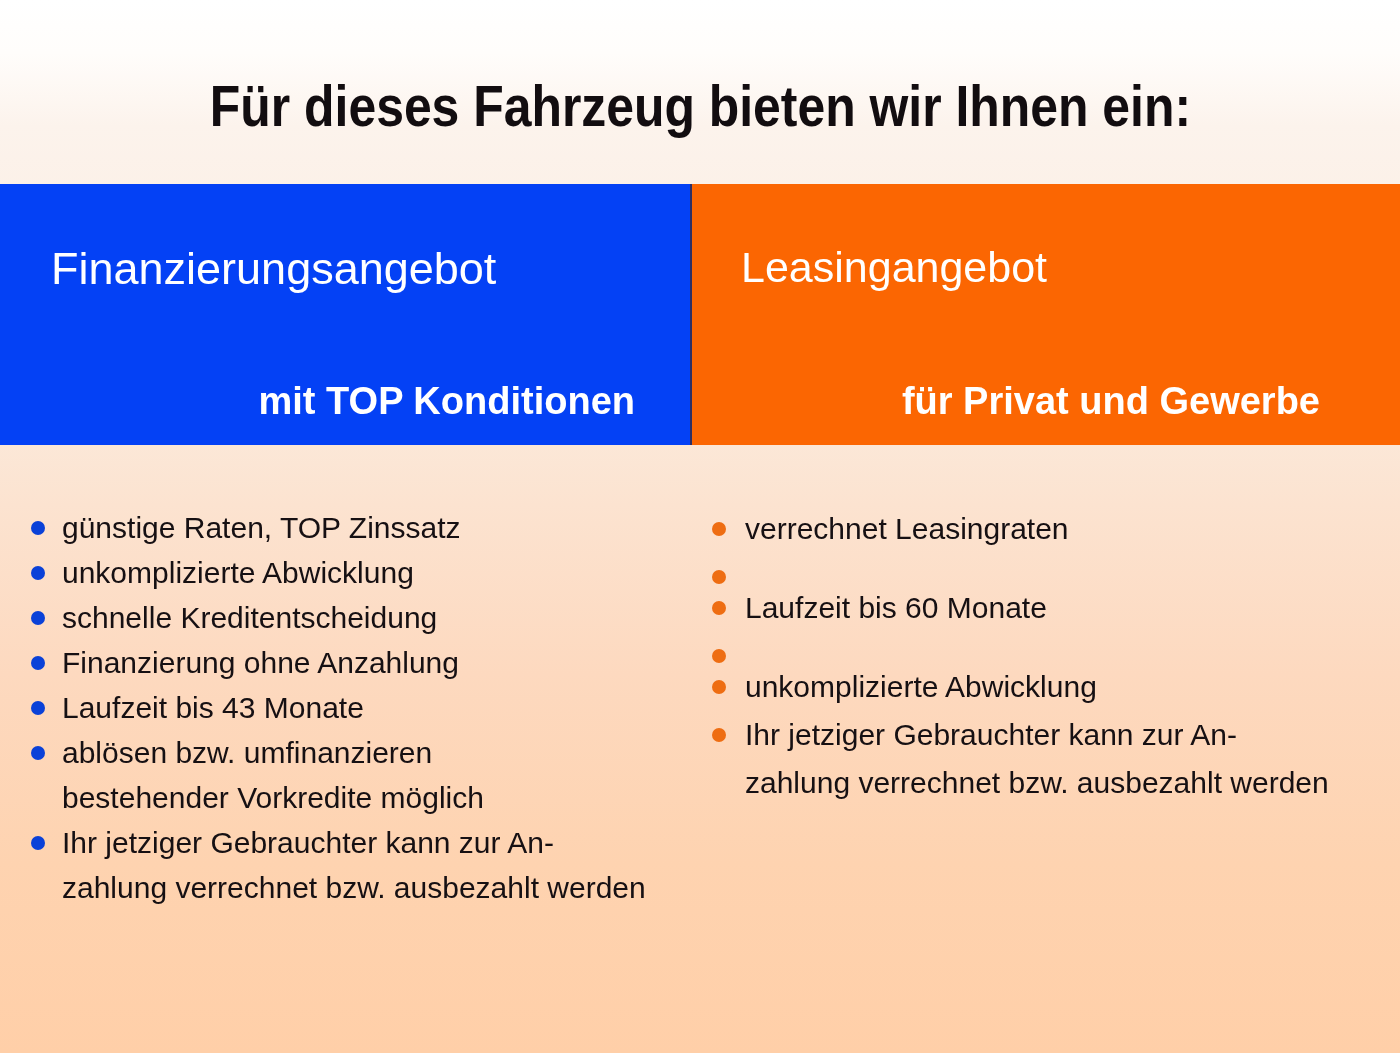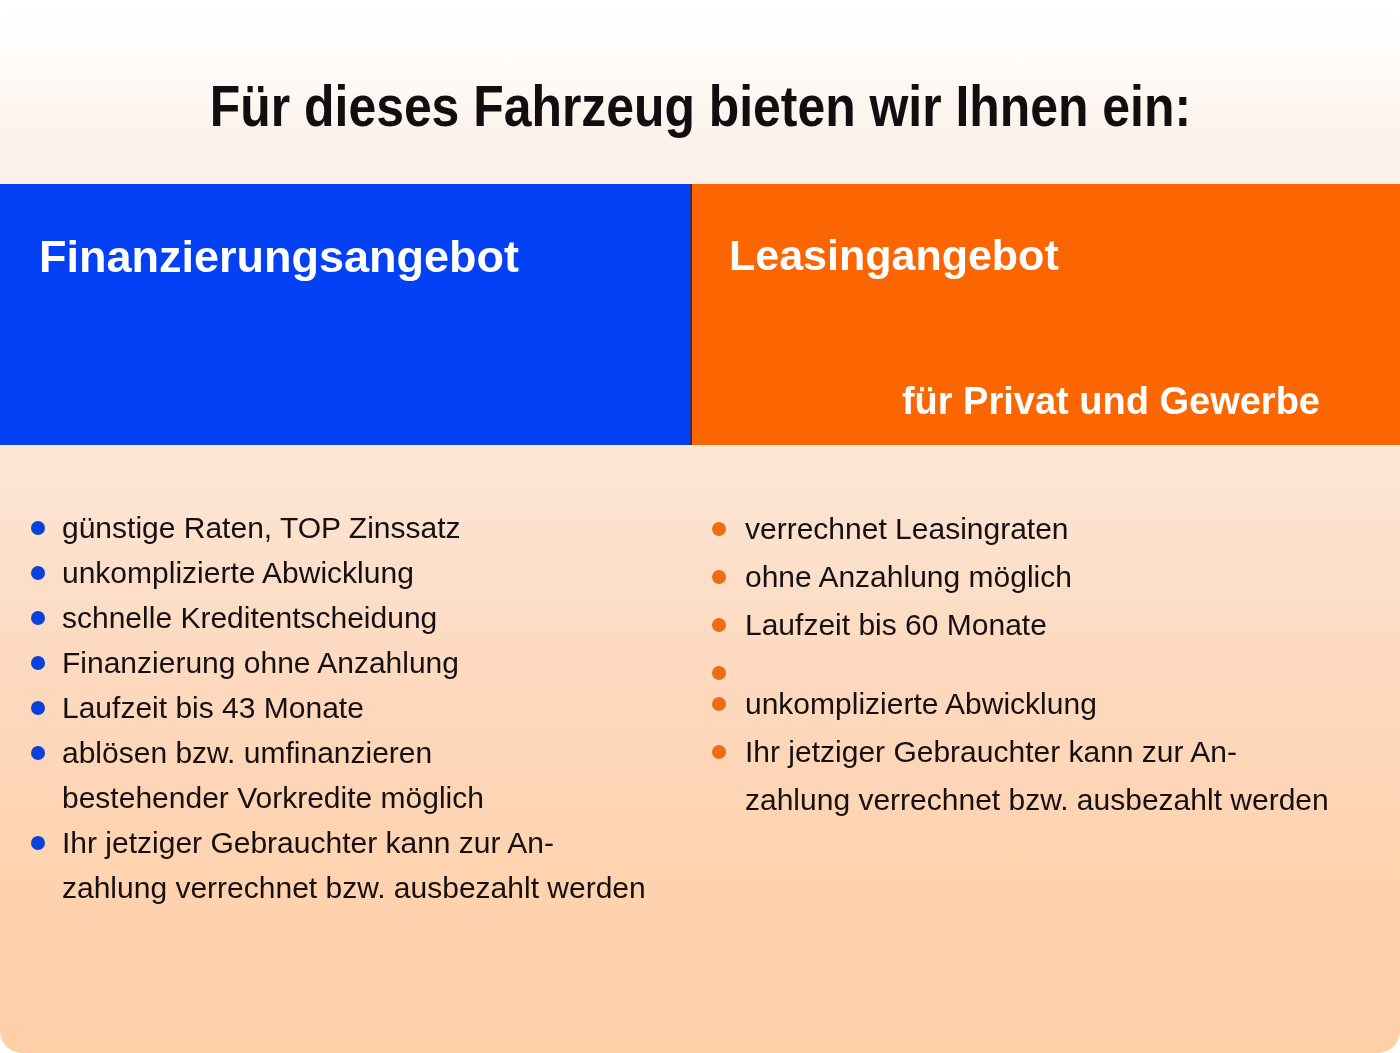--- a/index.html
+++ b/index.html
@@ -18,21 +18,20 @@
     height: 1053px;
     background: linear-gradient(180deg,
       #ffffff 0%,
       #fffdfb 5%,
       #fcf3ec 12%,
       #fbe9da 40%,
       #fce3d0 48%,
       #fdd9bf 64%,
       #fed3b0 82%,
       #ffcfa8 100%);
-    border-radius: 22px;
   }
 
   
   .headline {
     margin: 0;
     padding-top: 74px;
     height: 110px;
     text-align: center;
     font-size: 58px;
     font-weight: bold;
@@ -61,23 +60,23 @@
   .bar-blue {
     width: 690px;
     background: #0441f5;
   }
   .bar-orange {
     flex: 1;
     background: #fb6602;
     border-left: 2px solid #2e2f63;
   }
   .bar h2 {
-    margin: 4px;
+    margin: 16px;
     color: #ffffff;
-    font-weight: bold;
+    font-weight: normal;
     line-height: 1.1;
   }
   .bar-blue h2 {
     padding: 44px 0 0 35px;
     font-size: 45px;
   }
   .bar-orange h2 {
     padding: 44px 0 0 33px;
     font-size: 43px;
   }
@@ -135,20 +134,21 @@
 <body>
 
 <div class="page">
 
   <h1 class="headline"><span class="condense">Für dieses Fahrzeug bieten wir Ihnen ein:</span></h1>
 
   <div class="bars">
 
     <div class="bar bar-blue">
       <h2>Finanzierungsangebot</h2>
+      <div class="tagline">mit TOP Konditionen</div>
     </div>
 
     <div class="bar bar-orange">
       <h2>Leasingangebot</h2>
       <div class="tagline">für Privat und Gewerbe</div>
     </div>
 
   </div>
 
   <div class="columns">
@@ -189,21 +189,20 @@
     </div>
 
     <div class="col col-right">
       <ul class="benefits">
         <li>
           <span class="dot"></span>
           <span class="benefit-text">verrechnet Leasingraten</span>
         </li>
         <li>
           <span class="dot"></span>
-          <span class="benefit-text">ohne Anzahlung möglich</span>
         </li>
         <li>
           <span class="dot"></span>
           <span class="benefit-text">Laufzeit bis 60 Monate</span>
         </li>
         <li>
           <span class="dot"></span>
         </li>
         <li>
           <span class="dot"></span>

